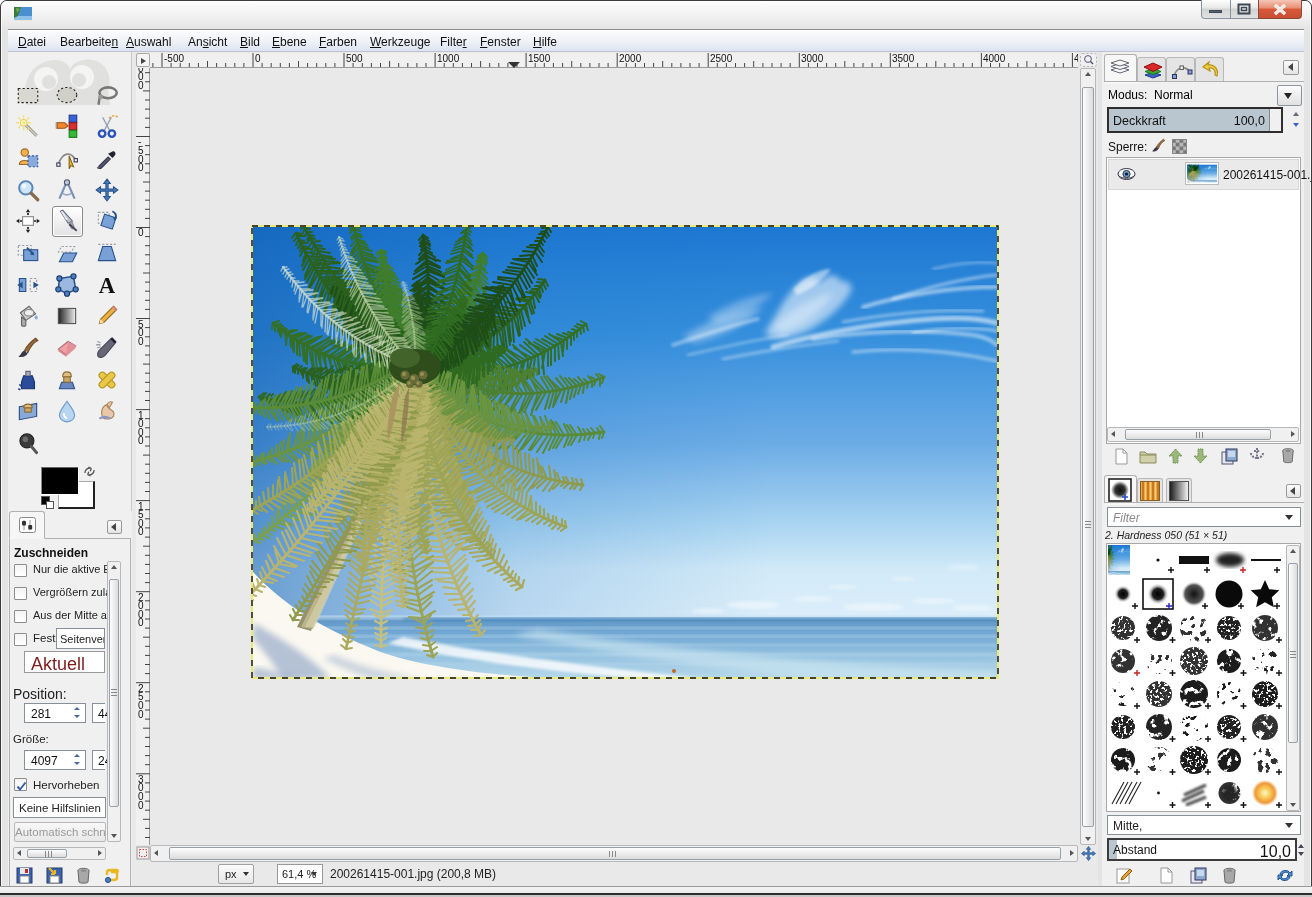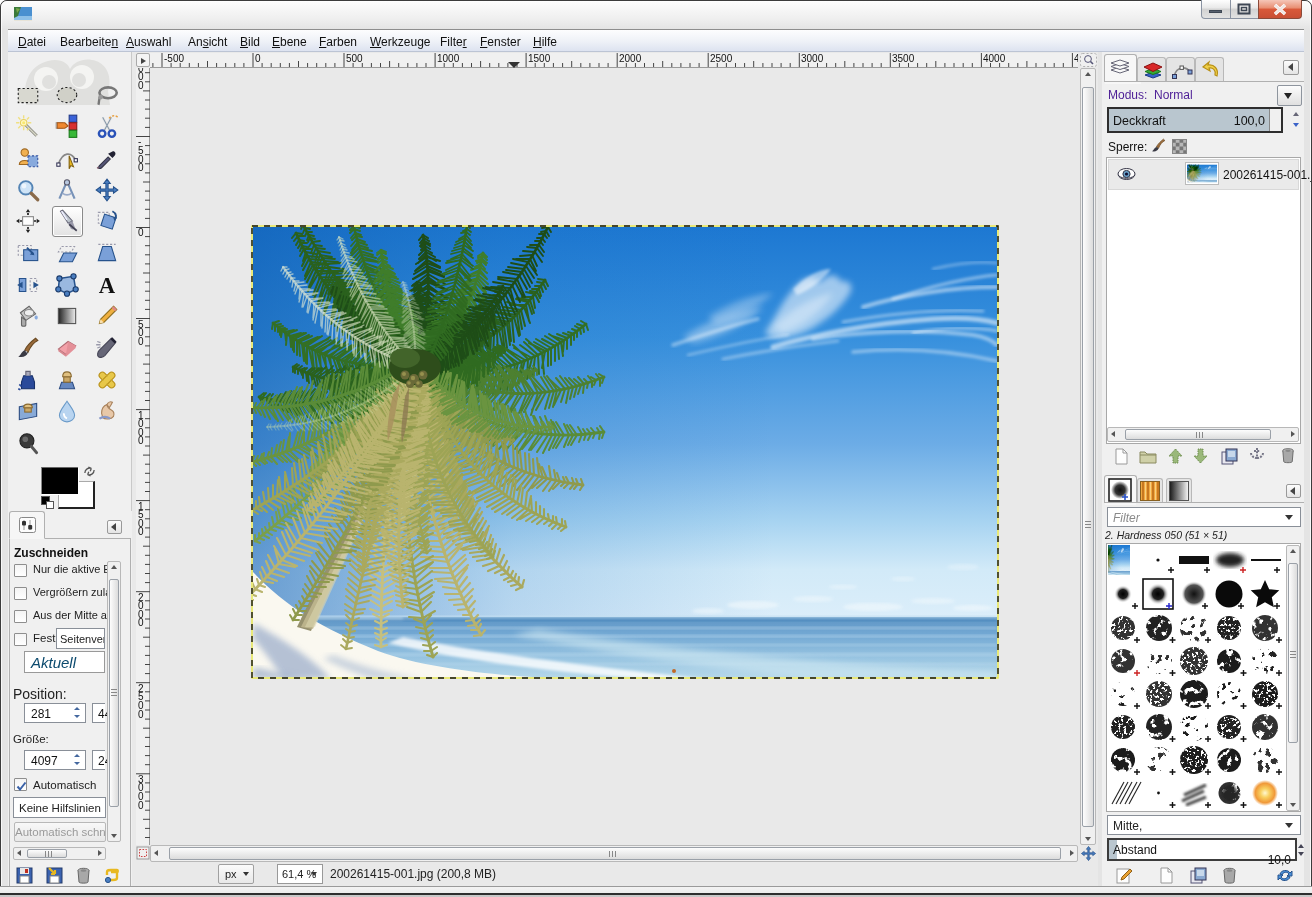--- a/index.html
+++ b/index.html
@@ -266,35 +266,35 @@
 <div style="position:absolute;left:14px;top:564px;width:13px;height:13px;background:linear-gradient(#f4f4f4,#fff);border:1px solid #8e8e8e;border-radius:1px"></div>
     <div class="abs" style="left:33px;top:563px;font-size:11px;color:#222;white-space:nowrap;width:74px;overflow:hidden">Nur die aktive Eb</div>
     <div style="position:absolute;left:14px;top:587px;width:13px;height:13px;background:linear-gradient(#f4f4f4,#fff);border:1px solid #8e8e8e;border-radius:1px"></div>
     <div class="abs" style="left:33px;top:586px;font-size:11px;color:#222;white-space:nowrap;width:74px;overflow:hidden">Vergrößern zulas</div>
     <div style="position:absolute;left:14px;top:610px;width:13px;height:13px;background:linear-gradient(#f4f4f4,#fff);border:1px solid #8e8e8e;border-radius:1px"></div>
     <div class="abs" style="left:33px;top:609px;font-size:11px;color:#222;white-space:nowrap;width:74px;overflow:hidden">Aus der Mitte auf</div>
     <div style="position:absolute;left:14px;top:633px;width:13px;height:13px;background:linear-gradient(#f4f4f4,#fff);border:1px solid #8e8e8e;border-radius:1px"></div>
     <div class="abs" style="left:33px;top:632px;font-size:11.5px;color:#222">Fest:</div>
     <div style="position:absolute;left:56px;top:628px;width:49px;height:21px;background:#fff;border:1px solid #898f98;font-size:11px;color:#222;line-height:21px;padding-left:3px;box-sizing:border-box;white-space:nowrap;overflow:hidden">Seitenverhä</div>
     <div class="abs" style="left:24px;top:651px;width:81px;height:22px;background:#fff;border:1px solid #999"></div>
-    <div class="abs" style="left:31px;top:654px;font-size:15px;font-style:italic;color:#0c4a6e">Aktuell</div>
+    <div class="abs" style="left:31px;top:654px;font-size:18px;color:#7f1d1d">Aktuell</div>
     <div class="abs" style="left:13px;top:686px;font-size:14px;color:#222">Position:</div>
     <div style="position:absolute;left:24px;top:703px;width:62px;height:20px;background:#fff;border:1px solid #898f98;font-size:12px;color:#111;line-height:20px;padding-left:6px;box-sizing:border-box;overflow:hidden">281</div>
     <span style="position:absolute;left:74px;top:707px;border:3px solid transparent;border-bottom:3.5px solid #44689f;border-top:none"></span>
     <span style="position:absolute;left:74px;top:715px;border:3px solid transparent;border-top:3.5px solid #44689f;border-bottom:none"></span>
     <div class="abs" style="left:92px;top:703px;width:13px;height:20px;background:#fff;border:1px solid #898f98;border-right:none;font-size:12px;line-height:20px;padding-left:5px;color:#111">44</div>
     <div class="abs" style="left:13px;top:733px;font-size:11.5px;color:#222">Größe:</div>
     <div style="position:absolute;left:24px;top:750px;width:62px;height:20px;background:#fff;border:1px solid #898f98;font-size:12px;color:#111;line-height:20px;padding-left:6px;box-sizing:border-box;overflow:hidden">4097</div>
     <span style="position:absolute;left:74px;top:754px;border:3px solid transparent;border-bottom:3.5px solid #44689f;border-top:none"></span>
     <span style="position:absolute;left:74px;top:762px;border:3px solid transparent;border-top:3.5px solid #44689f;border-bottom:none"></span>
     <div class="abs" style="left:92px;top:750px;width:13px;height:20px;background:#fff;border:1px solid #898f98;border-right:none;font-size:12px;line-height:20px;padding-left:5px;color:#111">24</div>
     <div style="position:absolute;left:14px;top:778px;width:13px;height:13px;background:linear-gradient(#f4f4f4,#fff);border:1px solid #8e8e8e;border-radius:1px"><svg width="13" height="13" viewBox="0 0 13 13">
         <path d="M2.5,6.5 L5,9.5 L10.5,2.5" stroke="#3a62a8" stroke-width="2" fill="none"></path>
       </svg></div>
-    <div class="abs" style="left:33px;top:779px;font-size:11.5px;color:#222">Automatisch</div>
+    <div class="abs" style="left:33px;top:779px;font-size:11.5px;color:#222">Hervorheben</div>
     <div style="position:absolute;left:13px;top:797px;width:93px;height:21px;background:#fff;border:1px solid #898f98;font-size:11.5px;color:#222;line-height:21px;padding-left:5px;box-sizing:border-box;white-space:nowrap;overflow:hidden">Keine Hilfslinien</div>
     <div class="abs" style="left:14px;top:822px;width:92px;height:20px;background:linear-gradient(#f8f8f8,#e8e8e8);border:1px solid #b8b8b8;border-radius:2px;font-size:11.5px;color:#9a9a9a;text-align:center;line-height:19px;white-space:nowrap;overflow:hidden">Automatisch schn</div>
     <div class="abs" style="left:107px;top:561px;width:14px;height:281px;background:#f0f0f0;border:1px solid #b8b8b8;border-radius:2px">
 <span style="position:absolute;top:3px;left:50%;margin-left:-3.5px;border:3.5px solid transparent;border-bottom:4.5px solid #555;border-top:none"></span>
 <span style="position:absolute;bottom:3px;left:50%;margin-left:-3.5px;border:3.5px solid transparent;border-top:4.5px solid #555;border-bottom:none"></span>
 <div style="position:absolute;top:17px;left:1px;right:1px;height:228px;background:linear-gradient(90deg,#fdfdfd,#dcdcdc);border:1px solid #9aa0a8;border-radius:2px"></div>
 <div style="position:absolute;top:127px;left:50%;margin-left:-3px;width:6px;height:8px;background:repeating-linear-gradient(#888 0,#888 1px,transparent 1px,transparent 3px)"></div>
 </div>
     <div style="position:absolute;left:13px;top:847px;width:93px;height:13px;background:#f0f0f0;border:1px solid #b8b8b8;border-radius:2px">
       <div style="position:absolute;left:2px;top:2px;bottom:2px;width:9px">
@@ -665,21 +665,21 @@
     <div class="abs" style="left:1195px;top:57px;width:29px;height:25px;background:#e4e4e4;border:1px solid #b8b8b8;border-bottom:none;border-radius:3px 3px 0 0"></div>
     <svg class="abs" style="left:1199px;top:59px" width="24" height="22" viewBox="0 0 24 22">
       <g transform="scale(-1,1) translate(-24,0)">
         <path d="M6,17 C4,10 9,5 15,6 L14,3 L20,8 L13,12 L14,9 C10,8.5 7,11 8,16 Z" fill="#f0d048" stroke="#b89018" stroke-width="1.2"></path>
       </g>
     </svg>
     <div class="abs" style="left:1104px;top:81px;width:200px;height:1px;background:#b0b0b0"></div>
     <div class="abs" style="left:1105px;top:82px;width:36px;height:2px;background:#f7f7f7"></div>
     <div class="abs" style="left:1283px;top:60px;width:16px;height:15px;background:linear-gradient(#fcfcfc,#e4e4e4);border:1px solid #999;border-radius:2px"></div>
 <span class="abs" style="left:1288px;top:63px;border:4px solid transparent;border-right:5px solid #444;border-left:none"></span>
-<div class="abs" style="left:1108px;top:88px;font-size:12px;color:#4c1d95">Modus:&nbsp; Normal</div>
+<div class="abs" style="left:1108px;top:88px;font-size:12px;color:#000000">Modus:&nbsp; Normal</div>
 <div class="abs" style="left:1277px;top:85px;width:25px;height:21px;background:linear-gradient(#fcfcfc,#e0e0e0);border:1px solid #8e959e;border-radius:2px"></div>
 <span class="abs" style="left:1284px;top:93px;border:4.5px solid transparent;border-top:6px solid #222"></span>
 
 <div class="abs" style="left:1107px;top:107px;width:176px;height:26px;background:#b9c6cf;border:2px solid #2e2e2e">
  <div style="position:absolute;left:4px;top:5px;font-size:12.5px;color:#111">Deckkraft</div>
  <div style="position:absolute;right:16px;top:5px;font-size:12.5px;color:#111">100,0</div>
  <div style="position:absolute;right:0;top:0;bottom:0;width:12px;background:#f0f0f0;border-left:1px solid #888"></div>
 </div>
 <span class="abs" style="left:1293px;top:112px;border:3px solid transparent;border-bottom:4px solid #667;border-top:none"></span>
 <span class="abs" style="left:1293px;top:123px;border:3px solid transparent;border-top:4px solid #3a62c8;border-bottom:none"></span>
@@ -929,21 +929,21 @@
       <span style="position:absolute;top:3px;left:50%;margin-left:-3.5px;border:3.5px solid transparent;border-bottom:4.5px solid #555;border-top:none"></span>
       <span style="position:absolute;bottom:3px;left:50%;margin-left:-3.5px;border:3.5px solid transparent;border-top:4.5px solid #555;border-bottom:none"></span>
       <div style="position:absolute;top:17px;left:1px;right:1px;height:180px;background:linear-gradient(90deg,#fdfdfd,#dcdcdc);border:1px solid #9aa0a8;border-radius:2px"></div>
       <div style="position:absolute;top:105px;left:50%;margin-left:-3px;width:6px;height:8px;background:repeating-linear-gradient(#888 0,#888 1px,transparent 1px,transparent 3px)"></div>
     </div>
     <div style="position:absolute;left:1107px;top:815px;width:194px;height:20px;background:#fff;border:1px solid #898f98;font-size:12px;color:#222;line-height:20px;padding-left:5px;box-sizing:border-box;white-space:nowrap;overflow:hidden">Mitte,</div>
     <span style="position:absolute;left:1285px;top:823px;border:4px solid transparent;border-top:5px solid #333"></span>
 <div class="abs" style="left:1107px;top:838px;width:190px;height:23px;background:#fff;border:2px solid #3c3c3c">
  <div style="position:absolute;left:0;top:0;bottom:0;width:8px;background:#b9c6cf"></div>
  <div style="position:absolute;left:4px;top:3px;font-size:12px;color:#111">Abstand</div>
- <div style="position:absolute;right:4px;top:13px;font-size:12px;color:#111">10,0</div>
+ <div style="position:absolute;right:4px;top:3px;font-size:16px;color:#111">10,0</div>
 </div>
 <span class="abs" style="left:1298px;top:841px;border:3.2px solid transparent;border-bottom:4px solid #445"></span>
 <span class="abs" style="left:1298px;top:852px;border:3.2px solid transparent;border-top:4px solid #445"></span>
 
 <svg class="abs" style="left:1116px;top:867px" width="17" height="17" viewBox="0 0 17 17">
       <rect x="1" y="2" width="12" height="14" fill="#fdfdfd" stroke="#999"></rect>
       <path d="M14,2 L16,4 L8,12 L5,13 L6,10 Z" fill="#e8a030" stroke="#906018"></path>
     </svg>
 <svg class="abs" style="left:1158px;top:867px" width="17" height="17" viewBox="0 0 17 17">
       <path d="M3,1 L10,1 L14,5 L14,16 L3,16 Z" fill="#fdfdfd" stroke="#999"></path>

